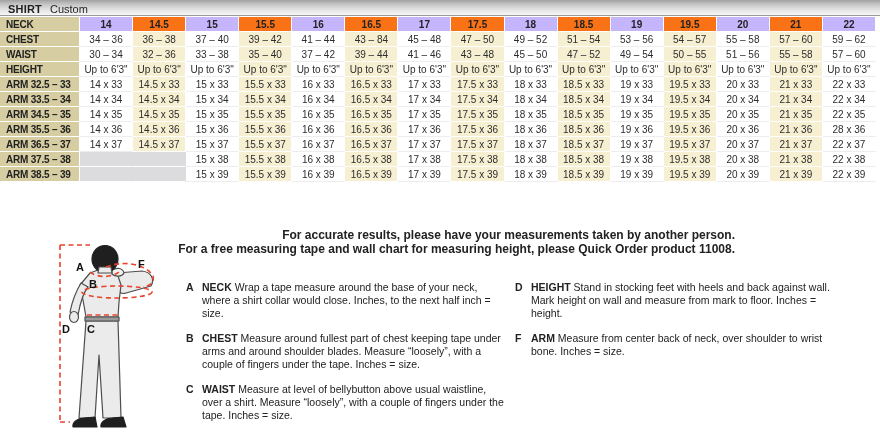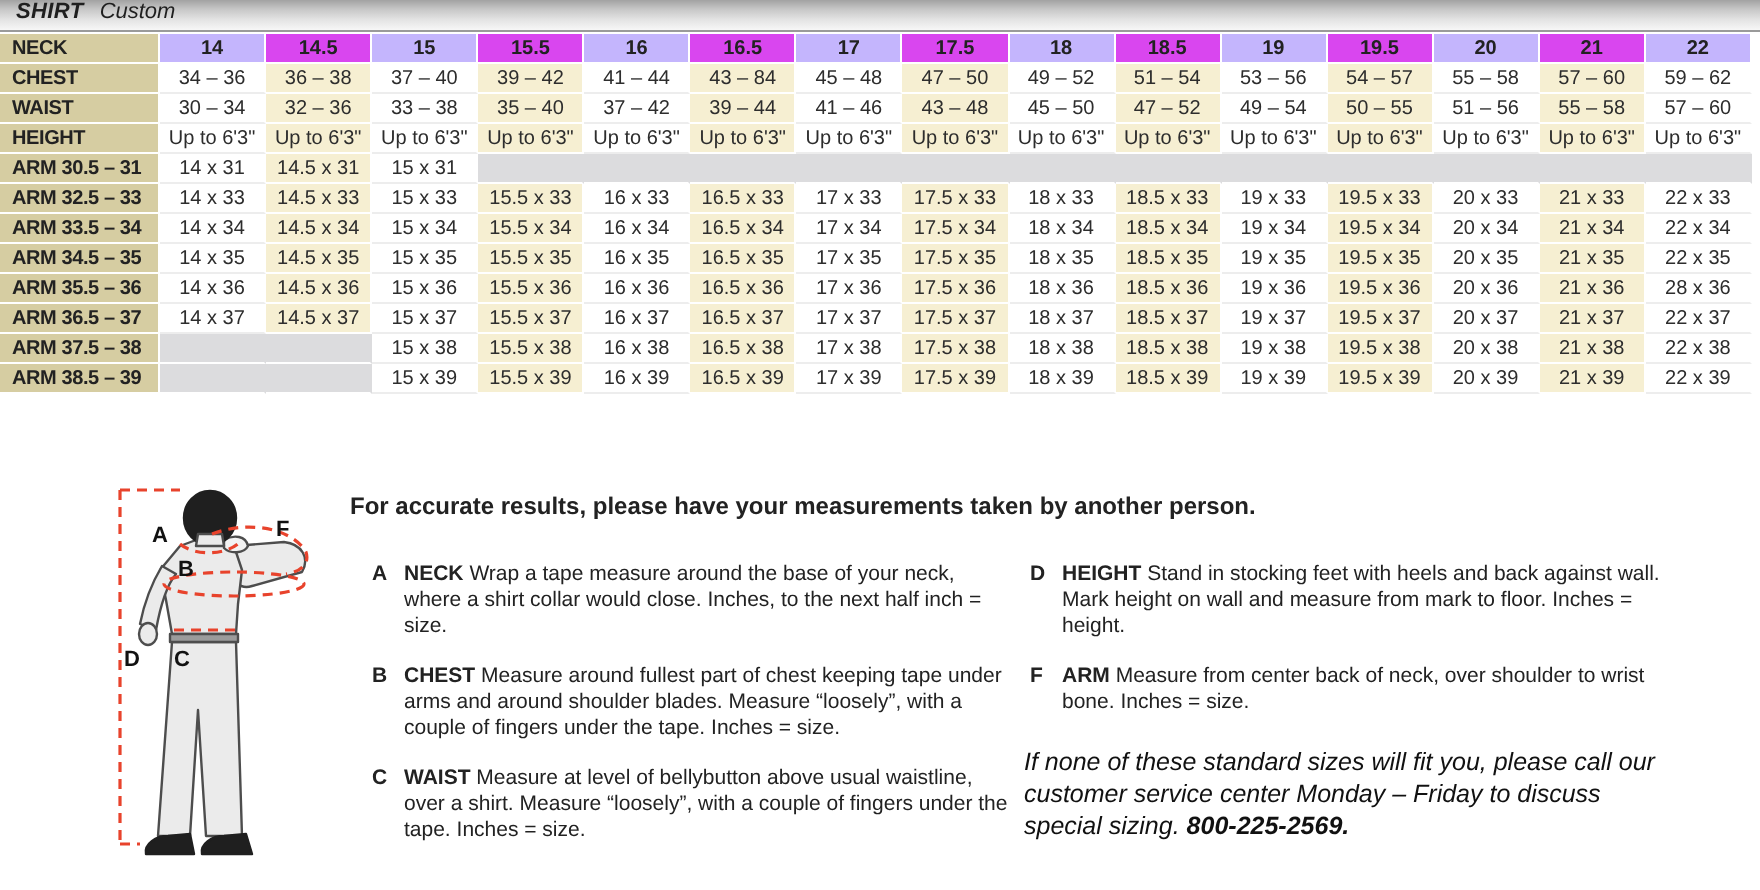--- a/index.html
+++ b/index.html
@@ -6,50 +6,50 @@
   .stage {
     position:relative; width:880px; height:445px; overflow:hidden;
     font-family:"Liberation Sans", sans-serif; background:#fff;
   }
 
   
   .titlebar {
     position:absolute; top:0; left:0; width:880px; height:16px;
     background:linear-gradient(180deg,#a2a2a2 0%,#c6c6c6 30%,#e3e3e3 65%,#f7f7f7 100%);
     border-bottom:1px solid #9a9a9a;
-    display:flex; align-items:flex-start; padding-left:8px; box-sizing:border-box;
-    font-size:11px; color:#1f1f1f;font-style:italic;
+    display:flex; align-items:flex-end; padding-left:8px; box-sizing:border-box;
+    font-size:11px; color:#1f1f1f;
   }
   .titlebar .prod { font-weight:bold; margin-right:8px; letter-spacing:.2px; }
 
   
   table.size-table {
     position:absolute; top:17px; left:0; width:876px;
     table-layout:fixed; border-collapse:separate; border-spacing:0;
     font-size:10px; color:#2d2d2d;
   }
   .size-table th, .size-table td {
     height:14px; padding:0 1px; text-align:center; font-weight:normal;
     border-bottom:1px solid #fff; border-right:1px solid #fff;
     overflow:hidden; white-space:nowrap;
   }
   .size-table th.rowlabel {
     width:72px; background:#d6cda2; text-align:left; padding-left:6px;
     font-weight:bold; letter-spacing:-.2px; color:#222;
   }
   .size-table th.colhead { background:#c4b5fd; font-weight:bold; color:#222; }
-  .size-table th.colhead.hi { background:#d946ef;margin-top:12px; }
+  .size-table th.colhead.hi { background:#f97316;margin-top:12px; }
   .size-table td { background:#fff; border-bottom:1px solid #ededed; }
   .size-table td.hi { background:#f6efd2; border-bottom:1px solid #fff; }
   .size-table td.empty { background:#dcdcde; border-bottom:1px solid #fff; border-right:1px solid #dcdcde; }
 
   
   .intro {
-    position:absolute; left:175px; top:246px; width:560px;
-    text-align:left; font-size:12px; font-weight:bold; color:#222; line-height:14px;
+    position:absolute; left:175px; top:228px; width:560px;
+    text-align:right; font-size:12px; font-weight:bold; color:#222; line-height:14px;
   }
   .col-left  { position:absolute; left:186px; top:281px; width:322px; }
   .col-right { position:absolute; left:515px; top:281px; width:320px; }
   .instr { display:flex; margin-bottom:12px; font-size:10.5px; line-height:13px; color:#222; }
   .instr .letter { width:16px; flex:none; font-weight:bold; }
   .instr .term { font-weight:bold; }
   .note {
     margin-top:15px; margin-left:-3px; width:318px;
     font-style:italic; font-size:12.5px; line-height:16px; color:#111;
   }
@@ -137,38 +137,20 @@
           <td class="hi">Up to 6'3"</td>
           <td class="">Up to 6'3"</td>
           <td class="hi">Up to 6'3"</td>
           <td class="">Up to 6'3"</td>
           <td class="hi">Up to 6'3"</td>
           <td class="">Up to 6'3"</td>
           <td class="hi">Up to 6'3"</td>
           <td class="">Up to 6'3"</td>
         </tr>
         <tr>
-          <th class="rowlabel">ARM 30.5 – 31</th>
-          <td class="">14 x 31</td>
-          <td class="hi">14.5 x 31</td>
-          <td class="">15 x 31</td>
-          <td class="empty"></td>
-          <td class="empty"></td>
-          <td class="empty"></td>
-          <td class="empty"></td>
-          <td class="empty"></td>
-          <td class="empty"></td>
-          <td class="empty"></td>
-          <td class="empty"></td>
-          <td class="empty"></td>
-          <td class="empty"></td>
-          <td class="empty"></td>
-          <td class="empty"></td>
-        </tr>
-        <tr>
           <th class="rowlabel">ARM 32.5 – 33</th>
           <td class="">14 x 33</td>
           <td class="hi">14.5 x 33</td>
           <td class="">15 x 33</td>
           <td class="hi">15.5 x 33</td>
           <td class="">16 x 33</td>
           <td class="hi">16.5 x 33</td>
           <td class="">17 x 33</td>
           <td class="hi">17.5 x 33</td>
           <td class="">18 x 33</td>
@@ -325,20 +307,21 @@
       <text x="82" y="31" text-anchor="end">A</text>
       <text x="136" y="28">F</text>
       <text x="87" y="48">B</text>
       <text x="60" y="93">D</text>
       <text x="85" y="93">C</text>
     </g>
   </svg>
 
   <div class="intro">
     <div>For accurate results, please have your measurements taken by another person.</div>
+    <div>For a free measuring tape and wall chart for measuring height, please Quick Order product 11008.</div>
   </div>
 
   <div class="col-left">
     <div class="instr">
       <span class="letter">A</span>
       <div class="body"><span class="term">NECK</span> <span>Wrap a tape measure around the base of your neck, where a shirt collar would close. Inches, to the next half inch = size.</span></div>
     </div>
     <div class="instr">
       <span class="letter">B</span>
       <div class="body"><span class="term">CHEST</span> <span>Measure around fullest part of chest keeping tape under arms and around shoulder blades. Measure “loosely”, with a couple of fingers under the tape. Inches = size.</span></div>
@@ -351,16 +334,15 @@
 
   <div class="col-right">
     <div class="instr">
       <span class="letter">D</span>
       <div class="body"><span class="term">HEIGHT</span> <span>Stand in stocking feet with heels and back against wall. Mark height on wall and measure from mark to floor. Inches = height.</span></div>
     </div>
     <div class="instr">
       <span class="letter">F</span>
       <div class="body"><span class="term">ARM</span> <span>Measure from center back of neck, over shoulder to wrist bone. Inches = size.</span></div>
     </div>
-    <div class="note"><span>If none of these standard sizes will fit you, please call our customer service center Monday – Friday to discuss special sizing. </span><span class="phone">800-225-2569.</span></div>
   </div>
 
 </div>
 
 </body></html>

